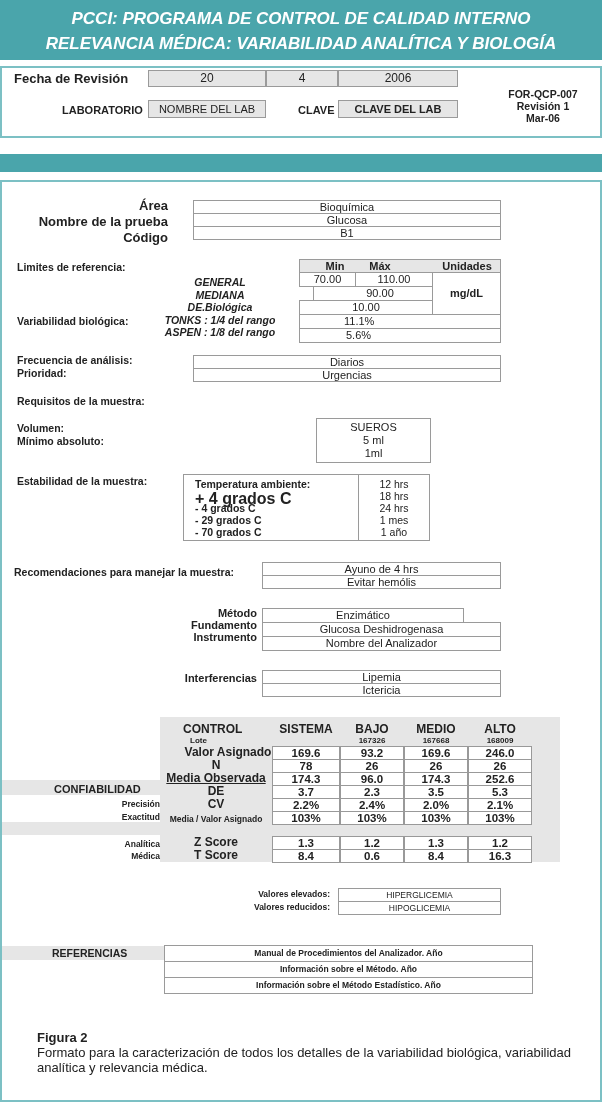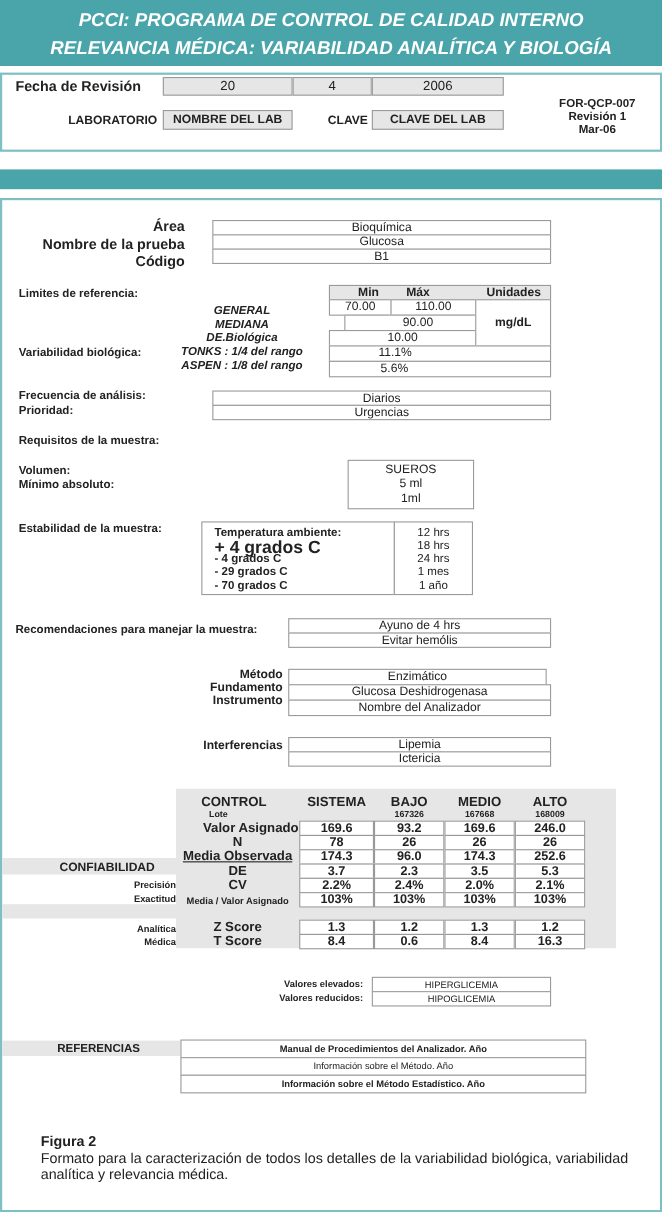--- a/index.html
+++ b/index.html
@@ -23,21 +23,21 @@
   <div>PCCI: PROGRAMA DE CONTROL DE CALIDAD INTERNO</div>
   <div>RELEVANCIA MÉDICA: VARIABILIDAD ANALÍTICA Y BIOLOGÍA</div>
 </div>
 
 <div class="abs frame" style="left:0;top:66px;width:602px;height:72px"></div>
 <div class="lbl" style="left:14px;top:71px;font-size:13px">Fecha de Revisión</div>
 <div class="cell gcell" style="left:148px;top:70px;width:118px;height:17px;font-size:12px">20</div>
 <div class="cell gcell" style="left:266px;top:70px;width:72px;height:17px;font-size:12px">4</div>
 <div class="cell gcell" style="left:338px;top:70px;width:120px;height:17px;font-size:12px">2006</div>
 <div class="lbl" style="left:62px;top:104px">LABORATORIO</div>
-<div class="cell gcell" style="left:148px;top:100px;width:118px;height:18px;font-weight:bold;font-size:11px;line-height:16px">NOMBRE DEL LAB</div>
+<div class="cell gcell" style="left:148px;top:100px;width:118px;height:18px;font-weight:normal;font-size:11px;line-height:16px">NOMBRE DEL LAB</div>
 <div class="lbl" style="left:298px;top:104px">CLAVE</div>
 <div class="cell gcell" style="left:338px;top:100px;width:120px;height:18px;font-weight:bold;font-size:11px;line-height:16px">CLAVE DEL LAB</div>
 <div class="lbl" style="left:498px;top:88px;width:90px;text-align:center;font-size:10.5px;line-height:12px">
   <div>FOR-QCP-007</div>
   <div>Revisión 1</div>
   <div>Mar-06</div>
 </div>
 
 <div class="abs bar2"></div>
 <div class="abs frame" style="left:0;top:180px;width:602px;height:922px"></div>
@@ -109,21 +109,21 @@
 
 <div class="lbl" style="left:14px;top:566px;font-size:10.5px">Recomendaciones para manejar la muestra:</div>
 <div class="cell" style="left:262px;top:562px;width:239px;height:14px;line-height:12px">Ayuno de 4 hrs</div>
 <div class="cell" style="left:262px;top:575px;width:239px;height:14px;line-height:12px">Evitar hemólis</div>
 
 <div class="lbl rt" style="left:160px;top:607px;width:97px;font-size:11px;line-height:12px">
   <div>Método</div>
   <div>Fundamento</div>
   <div>Instrumento</div>
 </div>
-<div class="cell" style="left:262px;top:608px;width:235px;height:15px;line-height:13px">Enzimático</div>
+<div class="cell" style="left:262px;top:608px;width:202px;height:15px;line-height:13px">Enzimático</div>
 <div class="cell" style="left:262px;top:622px;width:239px;height:15px;line-height:13px">Glucosa Deshidrogenasa</div>
 <div class="cell" style="left:262px;top:636px;width:239px;height:15px;line-height:13px">Nombre del Analizador</div>
 <div class="lbl rt" style="left:160px;top:672px;width:97px">Interferencias</div>
 <div class="cell" style="left:262px;top:670px;width:239px;height:14px;line-height:12px">Lipemia</div>
 <div class="cell" style="left:262px;top:683px;width:239px;height:14px;line-height:12px">Ictericia</div>
 
 <div class="gray" style="left:160px;top:717px;width:400px;height:145px"></div>
 <div class="gray" style="left:2px;top:780px;width:558px;height:15px"></div>
 <div class="gray" style="left:2px;top:822px;width:558px;height:13px"></div>
 <div class="lbl" style="left:183px;top:722px;font-size:12px">CONTROL</div>
@@ -188,20 +188,20 @@
   <div>Valores elevados:</div>
   <div>Valores reducidos:</div>
 </div>
 <div class="cell" style="left:338px;top:888px;width:163px;height:14px;line-height:12px;font-size:8.5px">HIPERGLICEMIA</div>
 <div class="cell" style="left:338px;top:901px;width:163px;height:14px;line-height:12px;font-size:8.5px">HIPOGLICEMIA</div>
 
 <div class="gray" style="left:2px;top:946px;width:162px;height:14px"></div>
 <div class="lbl" style="left:52px;top:947px;font-size:10.5px">REFERENCIAS</div>
 <div id="refs" class="abs" style="left:164px;top:945px">
     <div class="cell" style="left: 0px; top: 0px; width: 369px; height: 17px; line-height: 15px; font-size: 8.5px; font-weight: bold;">Manual de Procedimientos del Analizador. Año</div>
-    <div class="cell" style="left: 0px; top: 16px; width: 369px; height: 17px; line-height: 15px; font-size: 8.5px; font-weight: normal;">Información sobre el Método. Año</div>
+    <div class="cell" style="left: 0px; top: 16px; width: 369px; height: 17px; line-height: 15px; font-size: 8.5px; font-weight: bold;">Información sobre el Método. Año</div>
     <div class="cell" style="left: 0px; top: 32px; width: 369px; height: 17px; line-height: 15px; font-size: 8.5px; font-weight: bold;">Información sobre el Método Estadístico. Año</div>
   </div>
 
 <div class="abs" style="left:37px;top:1030px;width:550px;font-size:13px;line-height:15px">
   <div style="font-weight:bold">Figura 2</div>
   <div>Formato para la caracterización de todos los detalles de la variabilidad biológica, variabilidad analítica y relevancia médica.</div>
 </div>
 
 </body></html>

